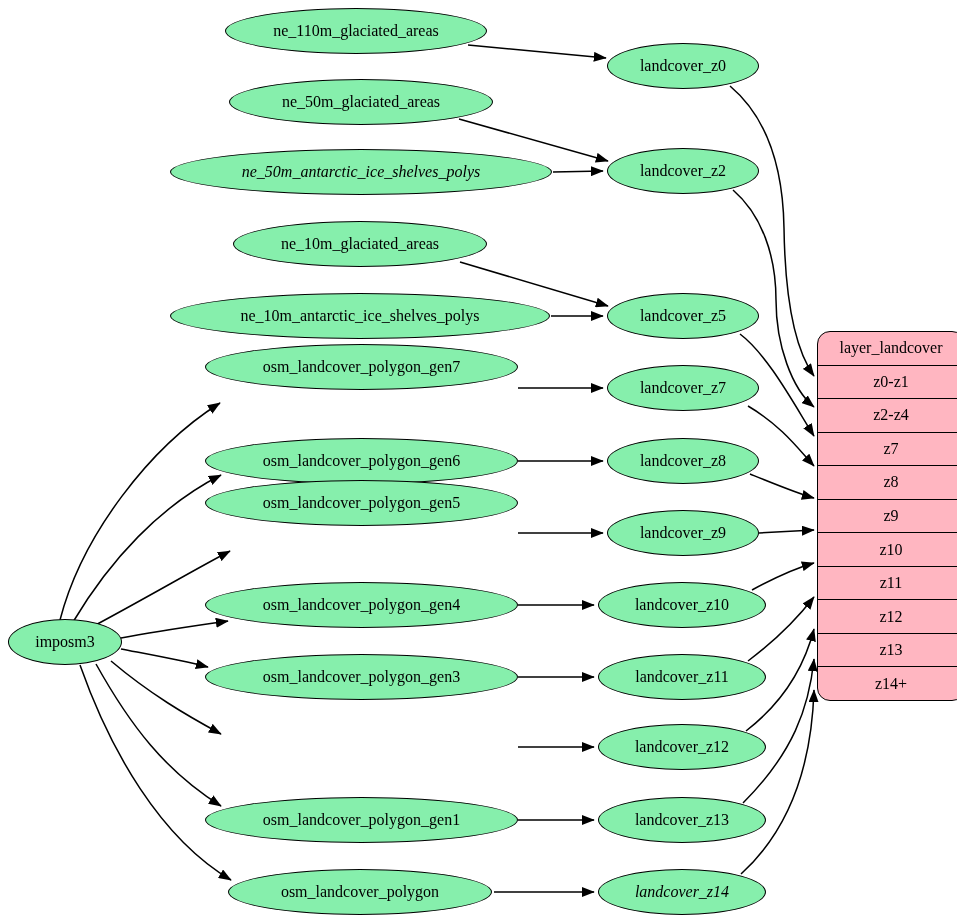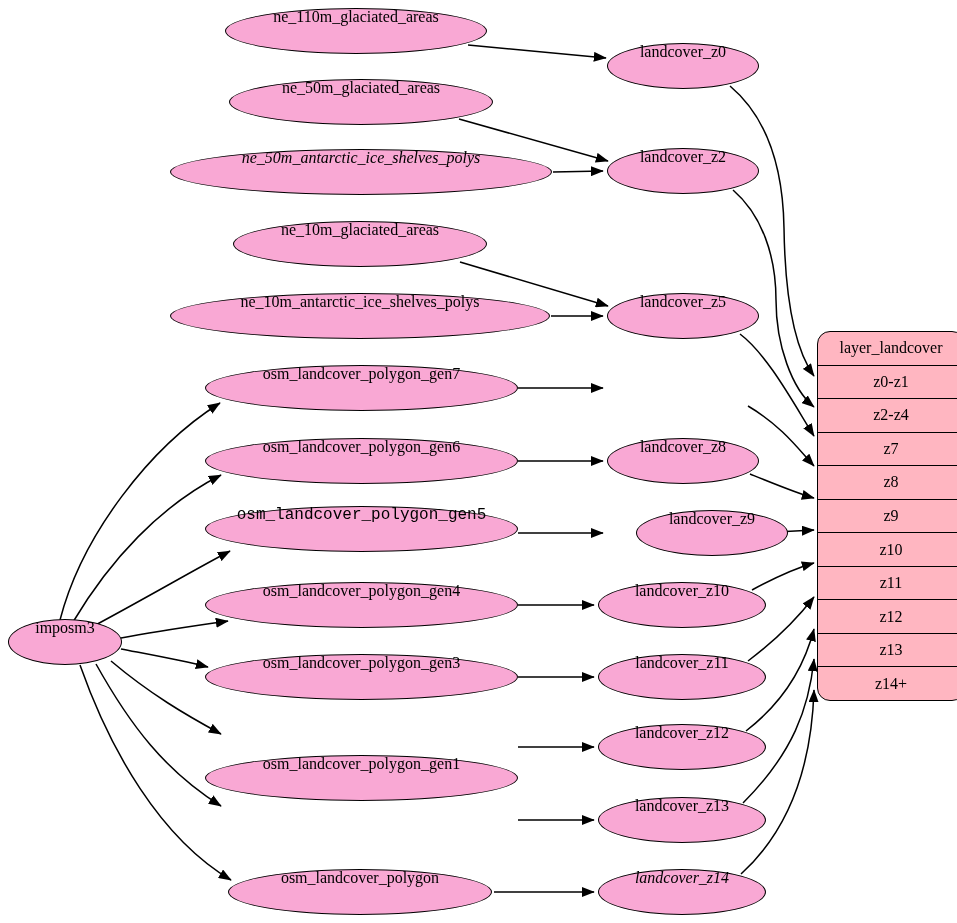--- a/index.html
+++ b/index.html
@@ -3,22 +3,22 @@
 <meta charset="utf-8">
 <style>
   html,body{margin:0;padding:0;background:#ffffff;}
   #canvas{
     position:relative;width:957px;height:923px;background:#ffffff;overflow:hidden;
     font-family:"Liberation Serif","DejaVu Serif",serif;color:#000;
   }
   #edges{position:absolute;left:0;top:0;z-index:1;}
   .node{
     position:absolute;z-index:2;box-sizing:border-box;
-    border:1.5px solid #000;border-radius:50%;background:#f9a8d4;
-    display:flex;justify-content:center;
+    border:1.5px solid #000;border-radius:50%;background:#86efac;
+    display:flex;align-items:center;justify-content:center;
     font-size:16px;line-height:1;white-space:nowrap;
   }
   .node span{display:block;}
   #layer-table{
     position:absolute;z-index:2;box-sizing:border-box;
     left:817px;top:331px;width:148px;height:370px;
     border:1.5px solid #000;border-radius:13px;background:#ffb6c1;
     display:flex;flex-direction:column;overflow:hidden;
     font-size:16px;
   }
@@ -90,55 +90,58 @@
   </div>
   <div class="node" style="left:170px;top:149px;width:382px;height:46px;font-style:italic;">
     <span>ne_50m_antarctic_ice_shelves_polys</span>
   </div>
   <div class="node" style="left:233px;top:221px;width:254px;height:46px;">
     <span>ne_10m_glaciated_areas</span>
   </div>
   <div class="node" style="left:170px;top:293px;width:380px;height:46px;">
     <span>ne_10m_antarctic_ice_shelves_polys</span>
   </div>
-  <div class="node" style="left:205px;top:365px;width:313px;height:46px;">
+  <div class="node" style="left:205px;top:344px;width:313px;height:46px;">
     <span>osm_landcover_polygon_gen7</span>
   </div>
   <div class="node" style="left:205px;top:438px;width:313px;height:46px;">
     <span>osm_landcover_polygon_gen6</span>
   </div>
-  <div class="node" style="left:205px;top:506px;width:313px;height:46px;font-family:Liberation Mono, monospace;">
+  <div class="node" style="left:205px;top:480px;width:313px;height:46px;">
     <span>osm_landcover_polygon_gen5</span>
   </div>
   <div class="node" style="left:205px;top:582px;width:313px;height:46px;">
     <span>osm_landcover_polygon_gen4</span>
   </div>
   <div class="node" style="left:205px;top:654px;width:313px;height:46px;">
     <span>osm_landcover_polygon_gen3</span>
   </div>
-  <div class="node" style="left:205px;top:755px;width:313px;height:46px;">
+  <div class="node" style="left:205px;top:797px;width:313px;height:46px;">
     <span>osm_landcover_polygon_gen1</span>
   </div>
   <div class="node" style="left:228px;top:869px;width:264px;height:46px;">
     <span>osm_landcover_polygon</span>
   </div>
 
   <div class="node" style="left:607px;top:43px;width:152px;height:46px;">
     <span>landcover_z0</span>
   </div>
   <div class="node" style="left:607px;top:148px;width:152px;height:46px;font-family:Liberation Serif, serif;">
     <span>landcover_z2</span>
   </div>
   <div class="node" style="left:607px;top:293px;width:152px;height:46px;">
     <span>landcover_z5</span>
   </div>
+  <div class="node" style="left:607px;top:365px;width:152px;height:46px;">
+    <span>landcover_z7</span>
+  </div>
   <div class="node" style="left:607px;top:438px;width:152px;height:46px;">
     <span>landcover_z8</span>
   </div>
-  <div class="node" style="left:636px;top:510px;width:152px;height:46px;">
+  <div class="node" style="left:607px;top:510px;width:152px;height:46px;">
     <span>landcover_z9</span>
   </div>
   <div class="node" style="left:598px;top:582px;width:168px;height:46px;">
     <span>landcover_z10</span>
   </div>
   <div class="node" style="left:598px;top:654px;width:168px;height:46px;">
     <span>landcover_z11</span>
   </div>
   <div class="node" style="left:598px;top:724px;width:168px;height:46px;">
     <span>landcover_z12</span>

